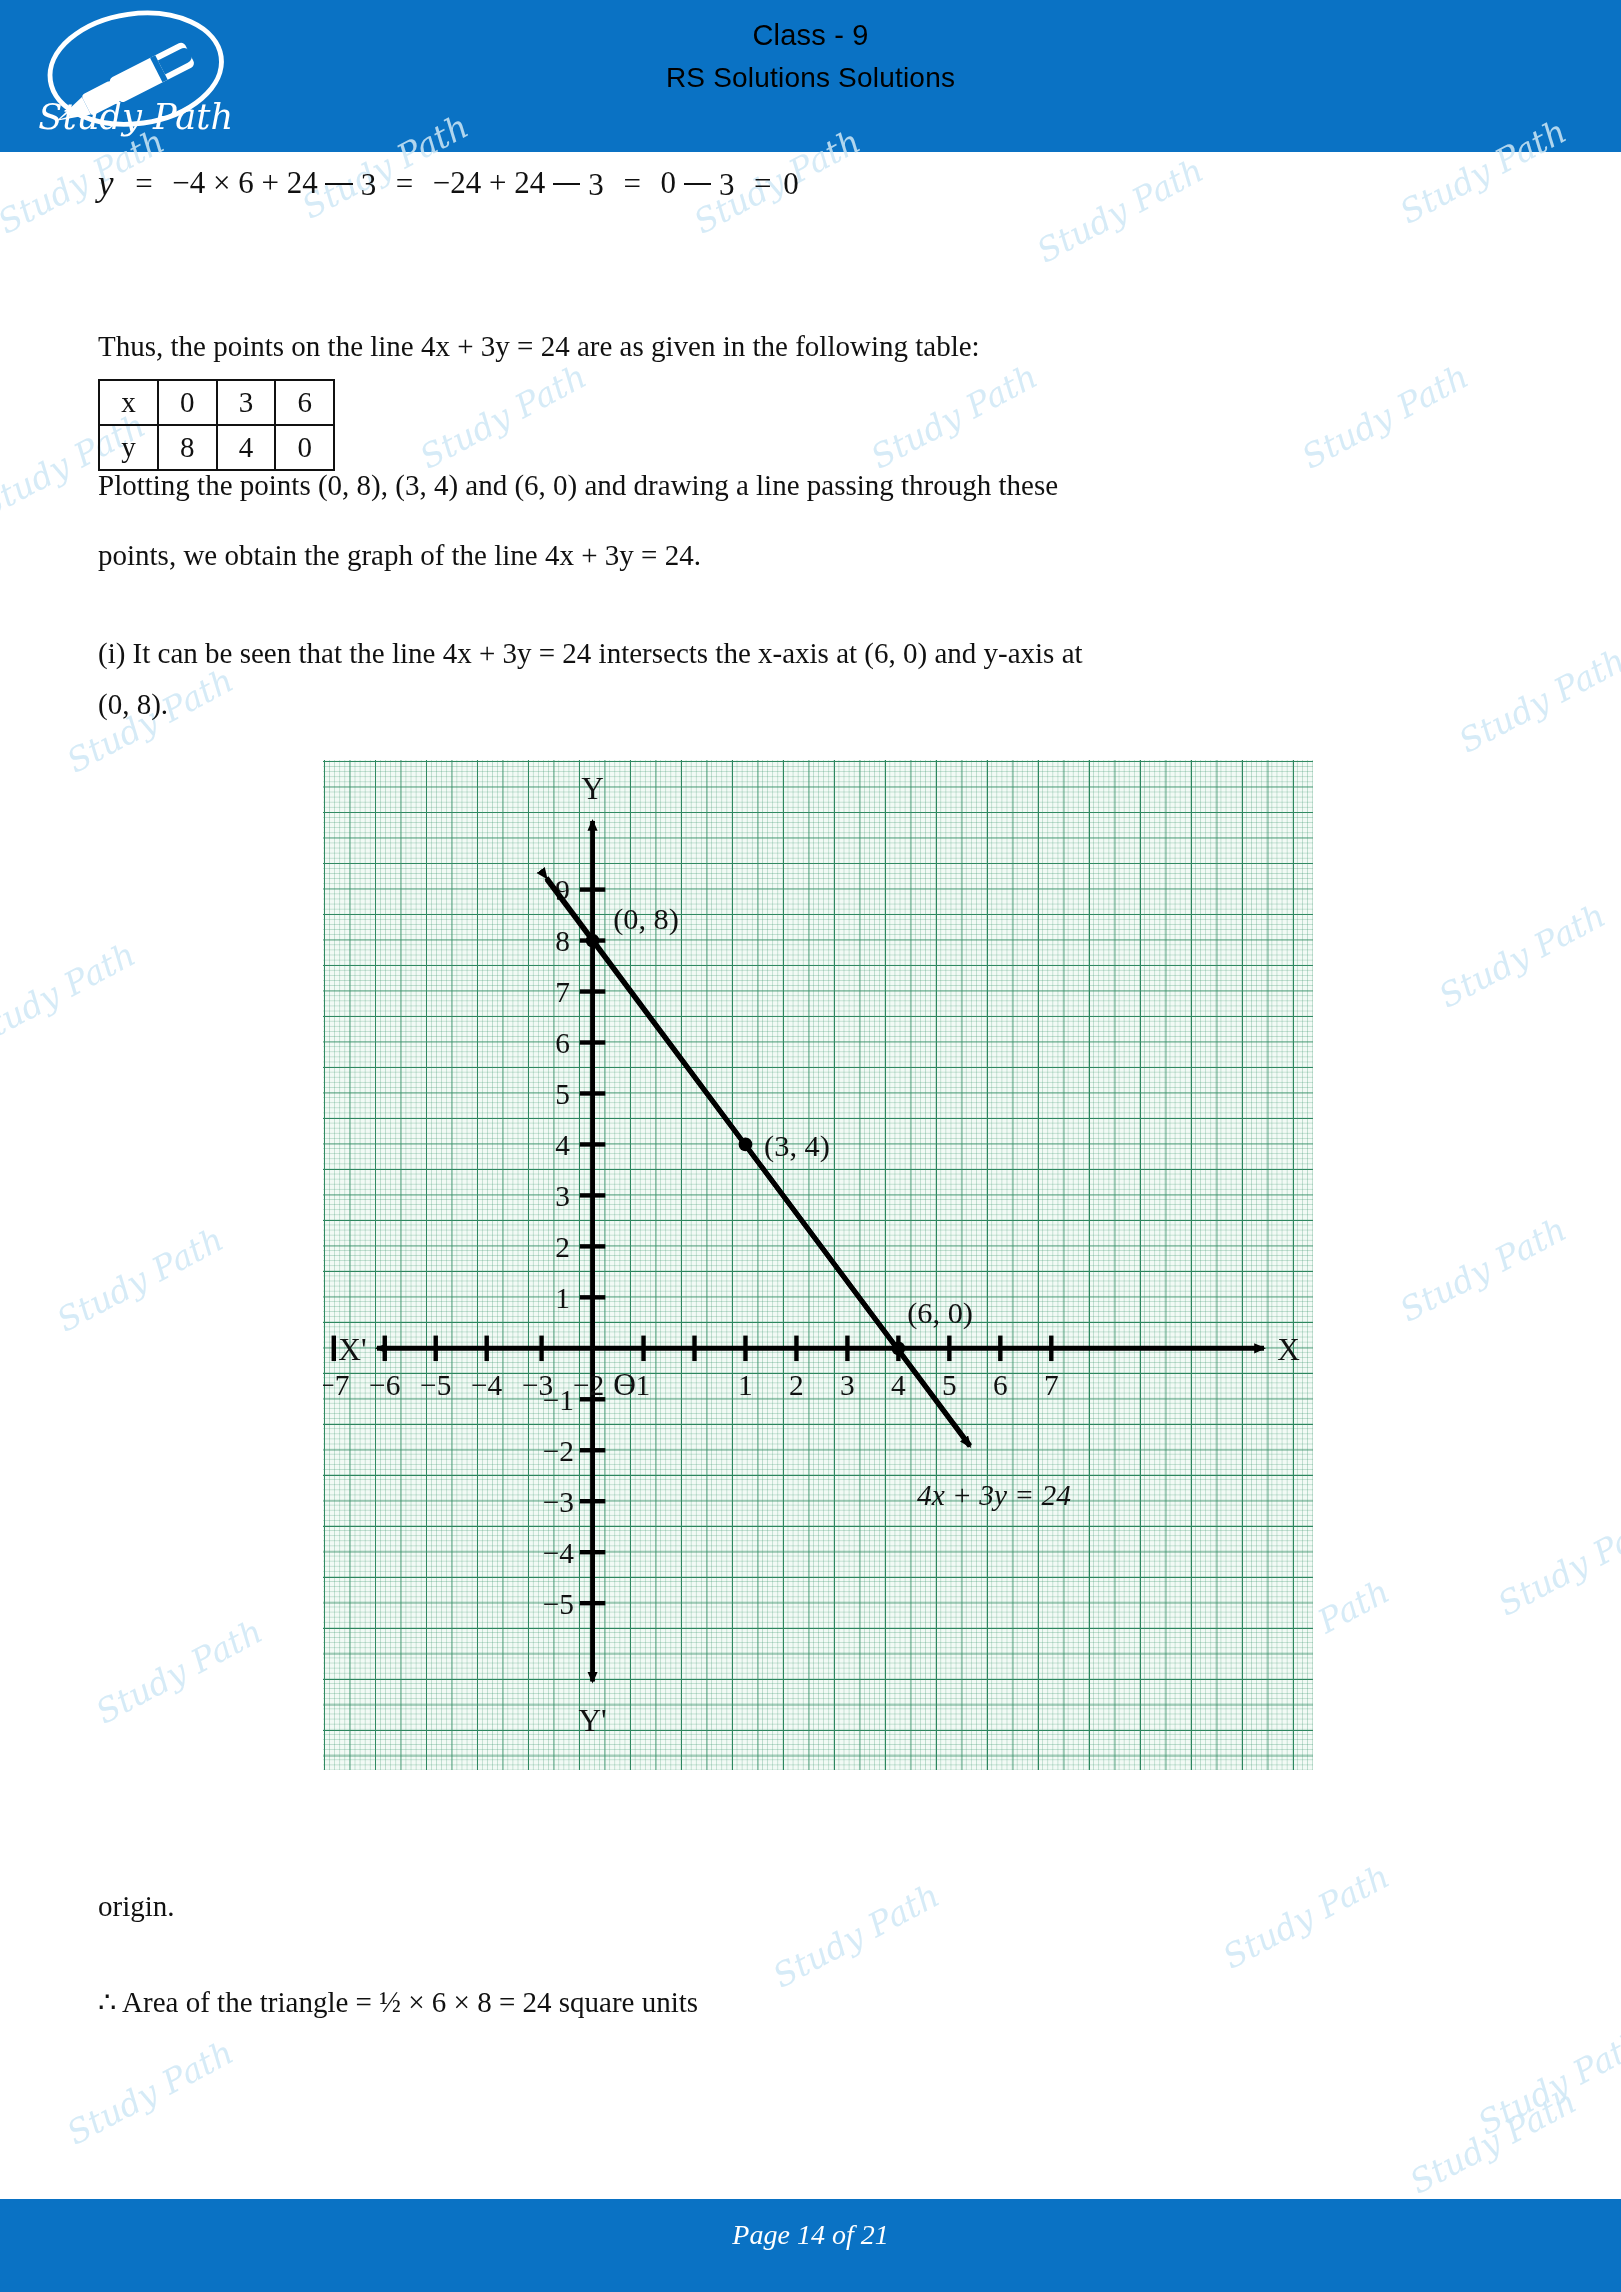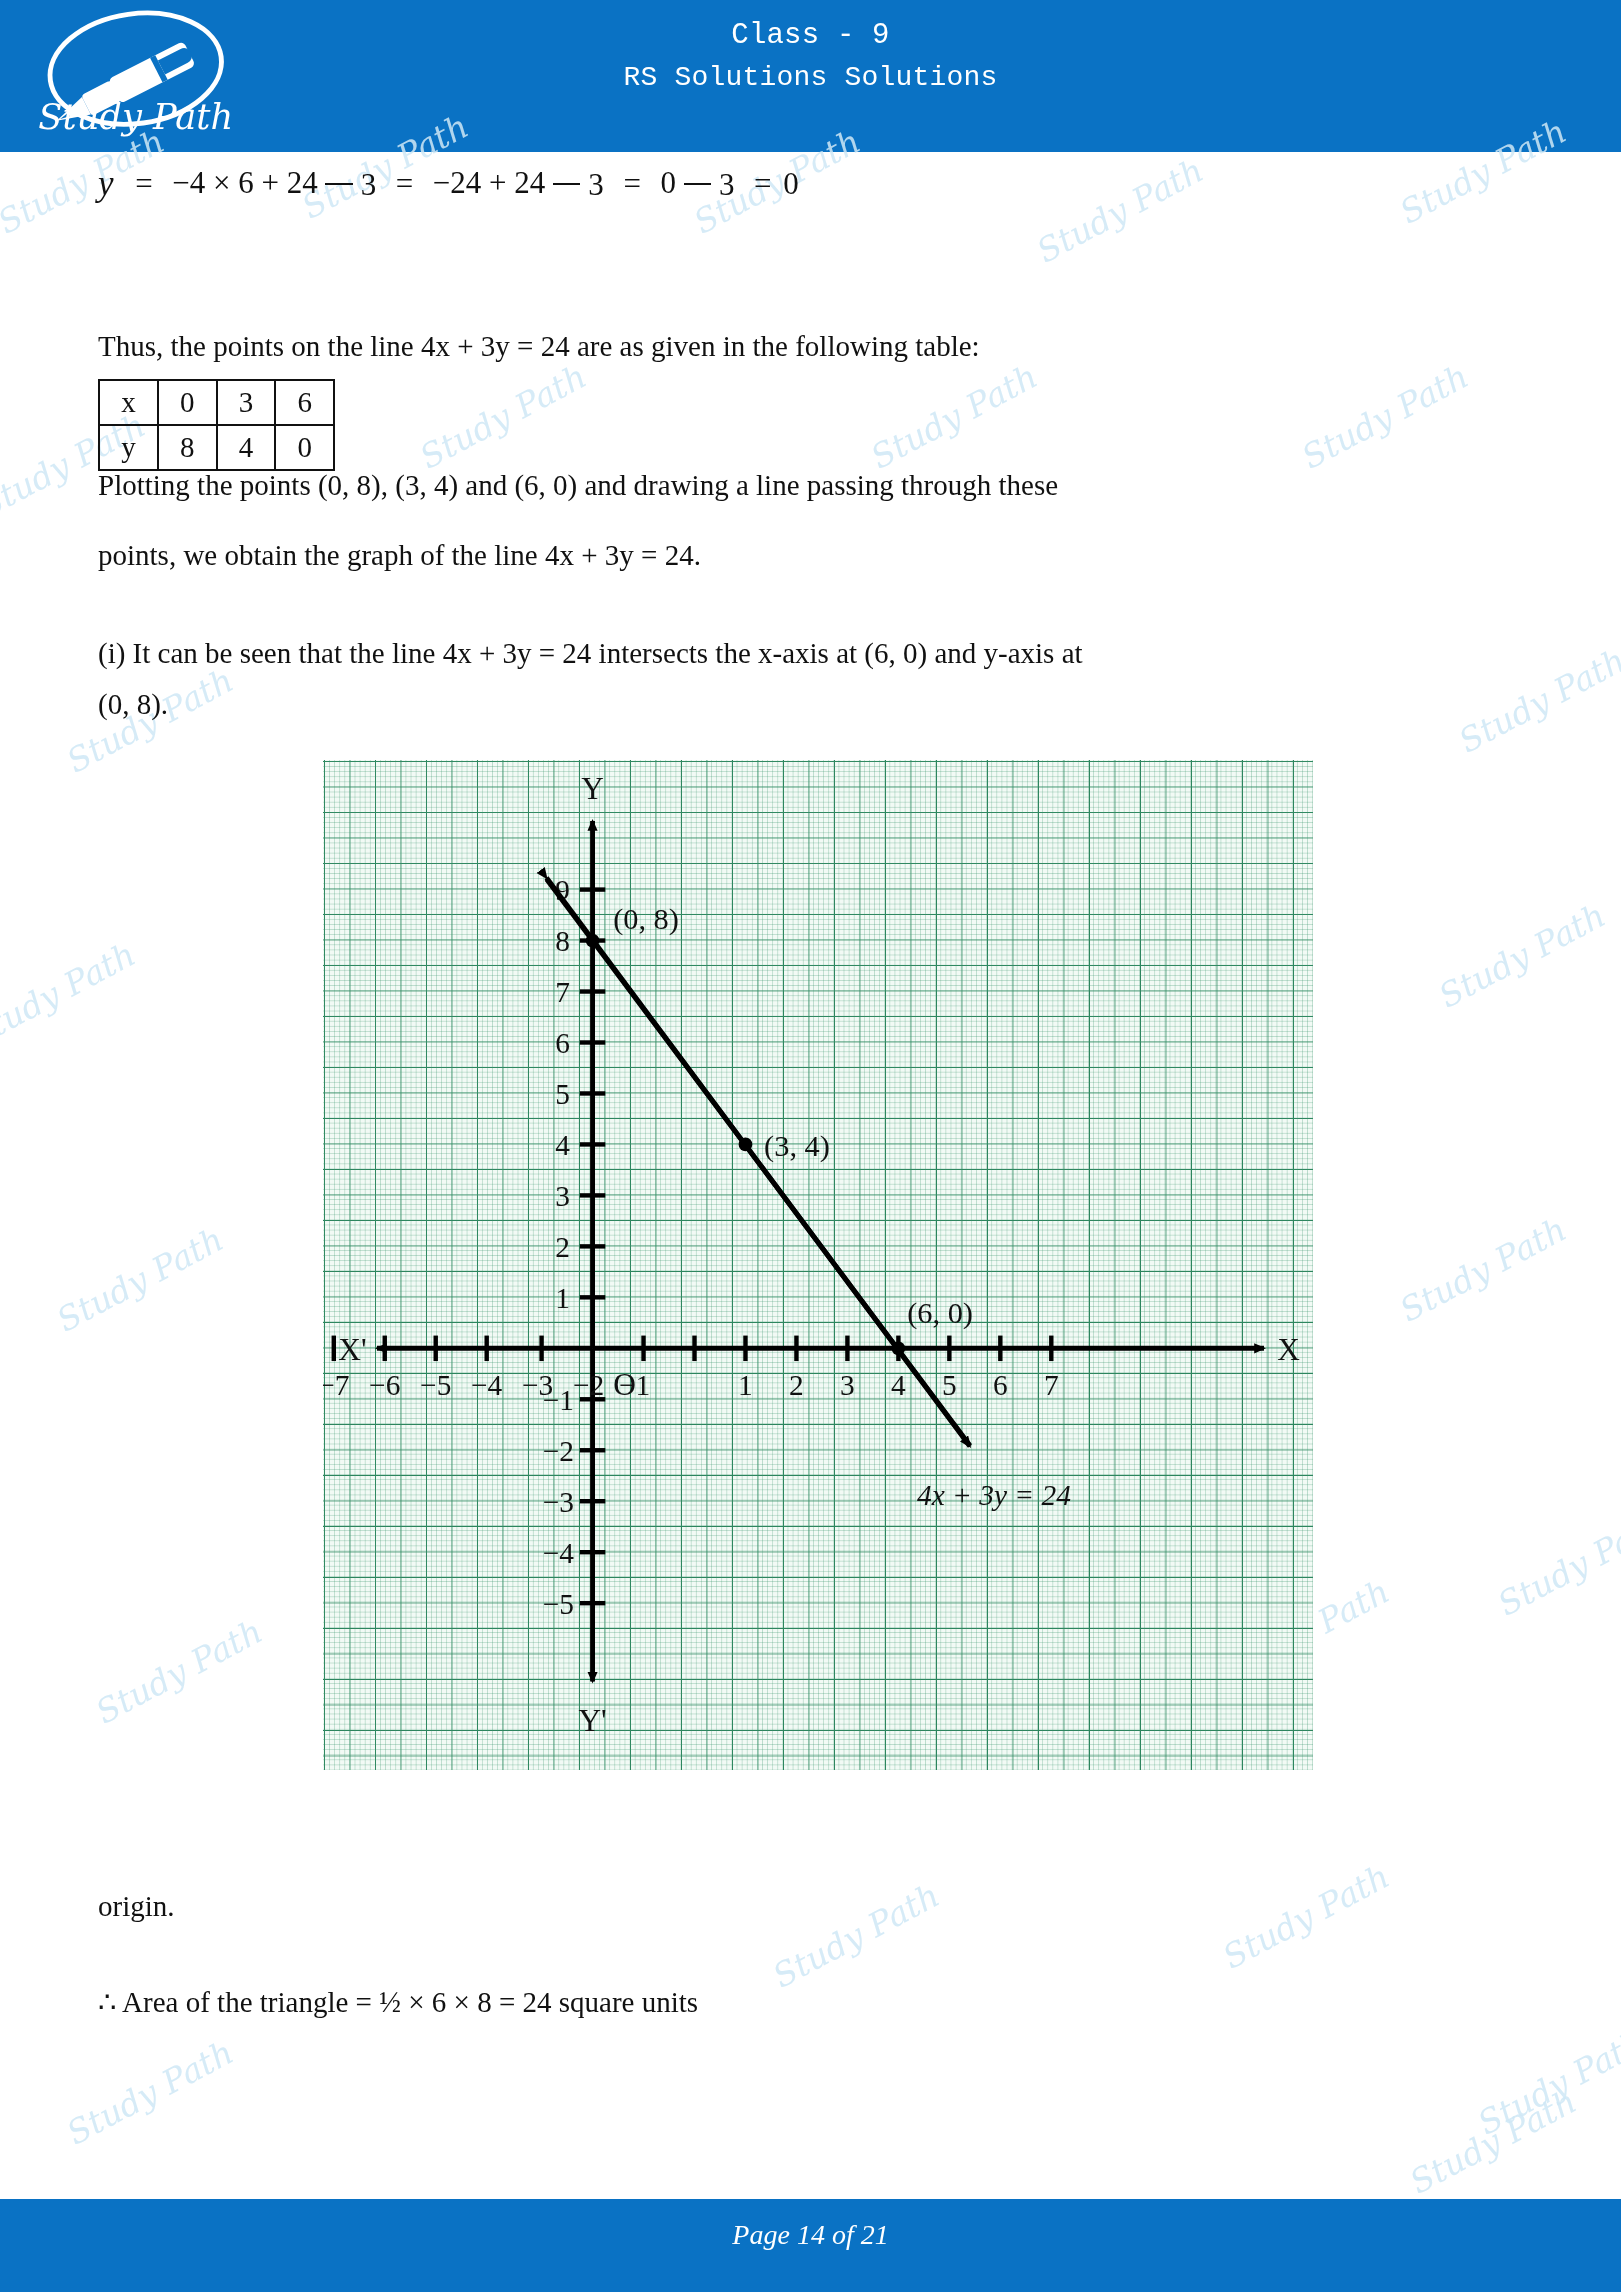--- a/index.html
+++ b/index.html
@@ -31,22 +31,22 @@
     width: 255px; height: 145px;
   }
   .header-titles {
     position: absolute;
     left: 0; top: 7.8px;
     width: 1621px;
     text-align: center;
     line-height: 1.0;
   }
   .header-titles .line {
-    font-family: Liberation Mono, monospace;
-    color: #ffffff;
+    font-family: Liberation Sans, sans-serif;
+    color: #000000;
     letter-spacing: 0.2px;
   }
   .hl1 { font-size: 29px; padding-top: 13.7px; }
   .hl2 { font-size: 28px; padding-top: 13.7px; }
   .hl3 { font-size: 28px; padding-top: 11.8px; }
 
   
   .footer {
     position: absolute;
     left: 0; top: 2199px;

